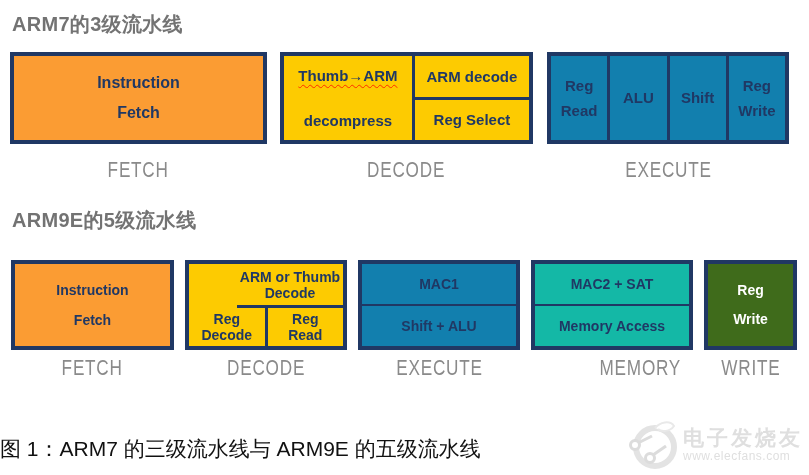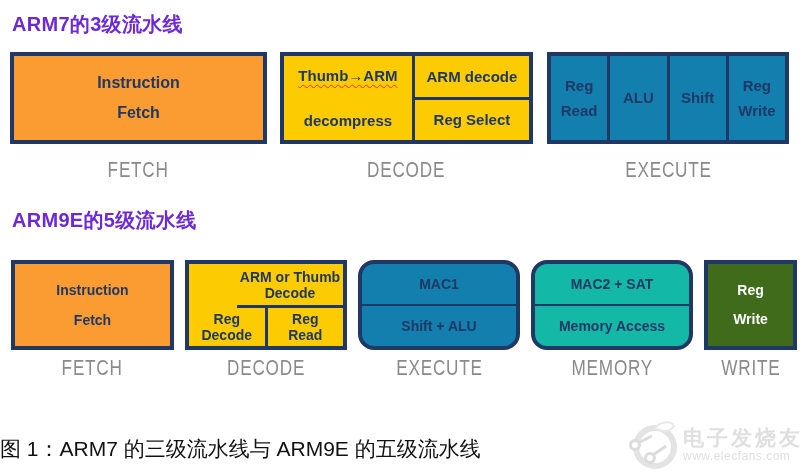--- a/index.html
+++ b/index.html
@@ -2,21 +2,21 @@
 <html><head>
 <meta charset="utf-8">
 <style>
   html,body{margin:0;padding:0;background:#ffffff;}
   .page{
     position:relative;width:809px;height:475px;background:#ffffff;
     font-family:"Liberation Sans",sans-serif;overflow:hidden;
   }
   .sec-title{
     position:absolute;left:12px;font-size:20px;font-weight:bold;
-    color:#6d28d9;letter-spacing:.3px;
+    color:#737373;letter-spacing:.3px;
   }
   #arm7-title{top:11px;}
   #arm9e-title{top:207px;}
 
   .block{
     position:absolute;box-sizing:border-box;border:4px solid #203864;
     color:#203864;font-weight:bold;
   }
   .pre{white-space:pre-line;text-align:center;}
   .cellc{display:flex;align-items:center;justify-content:center;}
@@ -41,39 +41,39 @@
   .a7-exec-cell+.a7-exec-cell{border-left:3px solid #203864;}
 
   
   .r2{top:260px;height:90px;}
   #a9-fetch{left:11px;width:163px;background:#FB9C33;font-size:14px;line-height:2.15;}
   #a9-decode{left:185px;width:162px;background:#FDCB01;display:flex;flex-direction:column;}
   .a9-dec-top{flex:1.1;border-bottom:3px solid #203864;font-size:14px;line-height:1.15;margin-left:48px;}
   .a9-dec-bot{flex:1;display:flex;}
   .a9-dec-bot>div{flex:1;font-size:14px;line-height:1.15;}
   .a9-dec-bot>div:first-child{border-right:3px solid #203864;}
-  .two-row{display:flex;flex-direction:column;border-radius:16px;}
+  .two-row{display:flex;flex-direction:column;}
   .two-row>div{flex:1;font-size:14px;}
   .two-row>div:first-child{border-bottom:2px solid #203864;}
   #a9-exec{left:358px;width:162px;background:#127FAE;}
   #a9-mem{left:531px;width:162px;background:#14b8a6;}
   #a9-write{left:704px;width:93px;background:#3F6B1B;color:#ffffff;font-size:14px;line-height:2.1;}
 
   
   .stage-label{position:absolute;text-align:center;color:#8A8A8A;font-size:22px;}
   .cond{display:inline-block;transform:scaleX(.78);transform-origin:center;letter-spacing:1px;}
   .sl-r1{top:157px;}
   .sl-r2{top:355px;}
   #sl-a7-f{left:10px;width:257px;}
   #sl-a7-d{left:280px;width:253px;}
   #sl-a7-e{left:547px;width:242px;}
   #sl-a9-f{left:11px;width:163px;}
   #sl-a9-d{left:185px;width:162px;}
   #sl-a9-e{left:358px;width:162px;}
-  #sl-a9-m{left:531px;width:162px;}
+  #sl-a9-m{left:531px;width:162px;text-align:right;}
   #sl-a9-w{left:704px;width:93px;}
 
   
   #caption{
     position:absolute;top:435px;left:0;width:772px;text-align:left;
     font-size:21px;color:#111111;
   }
 
   
   .wm{

